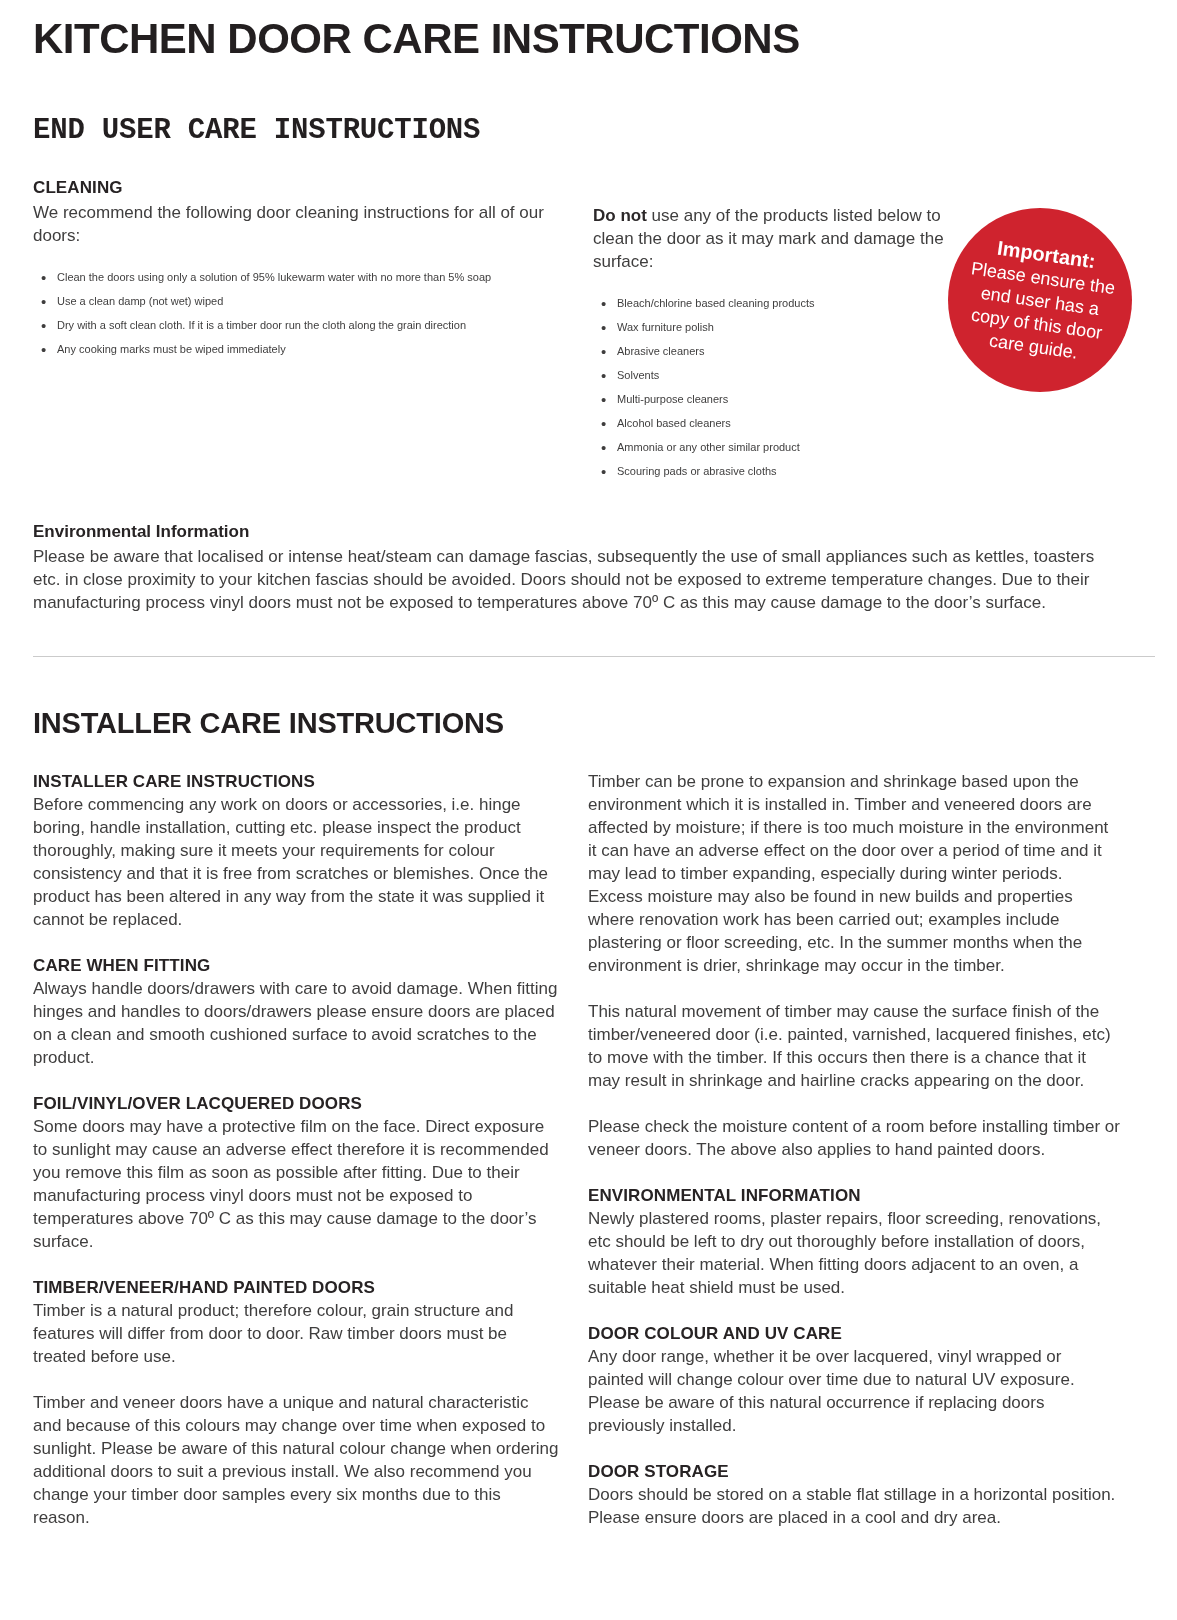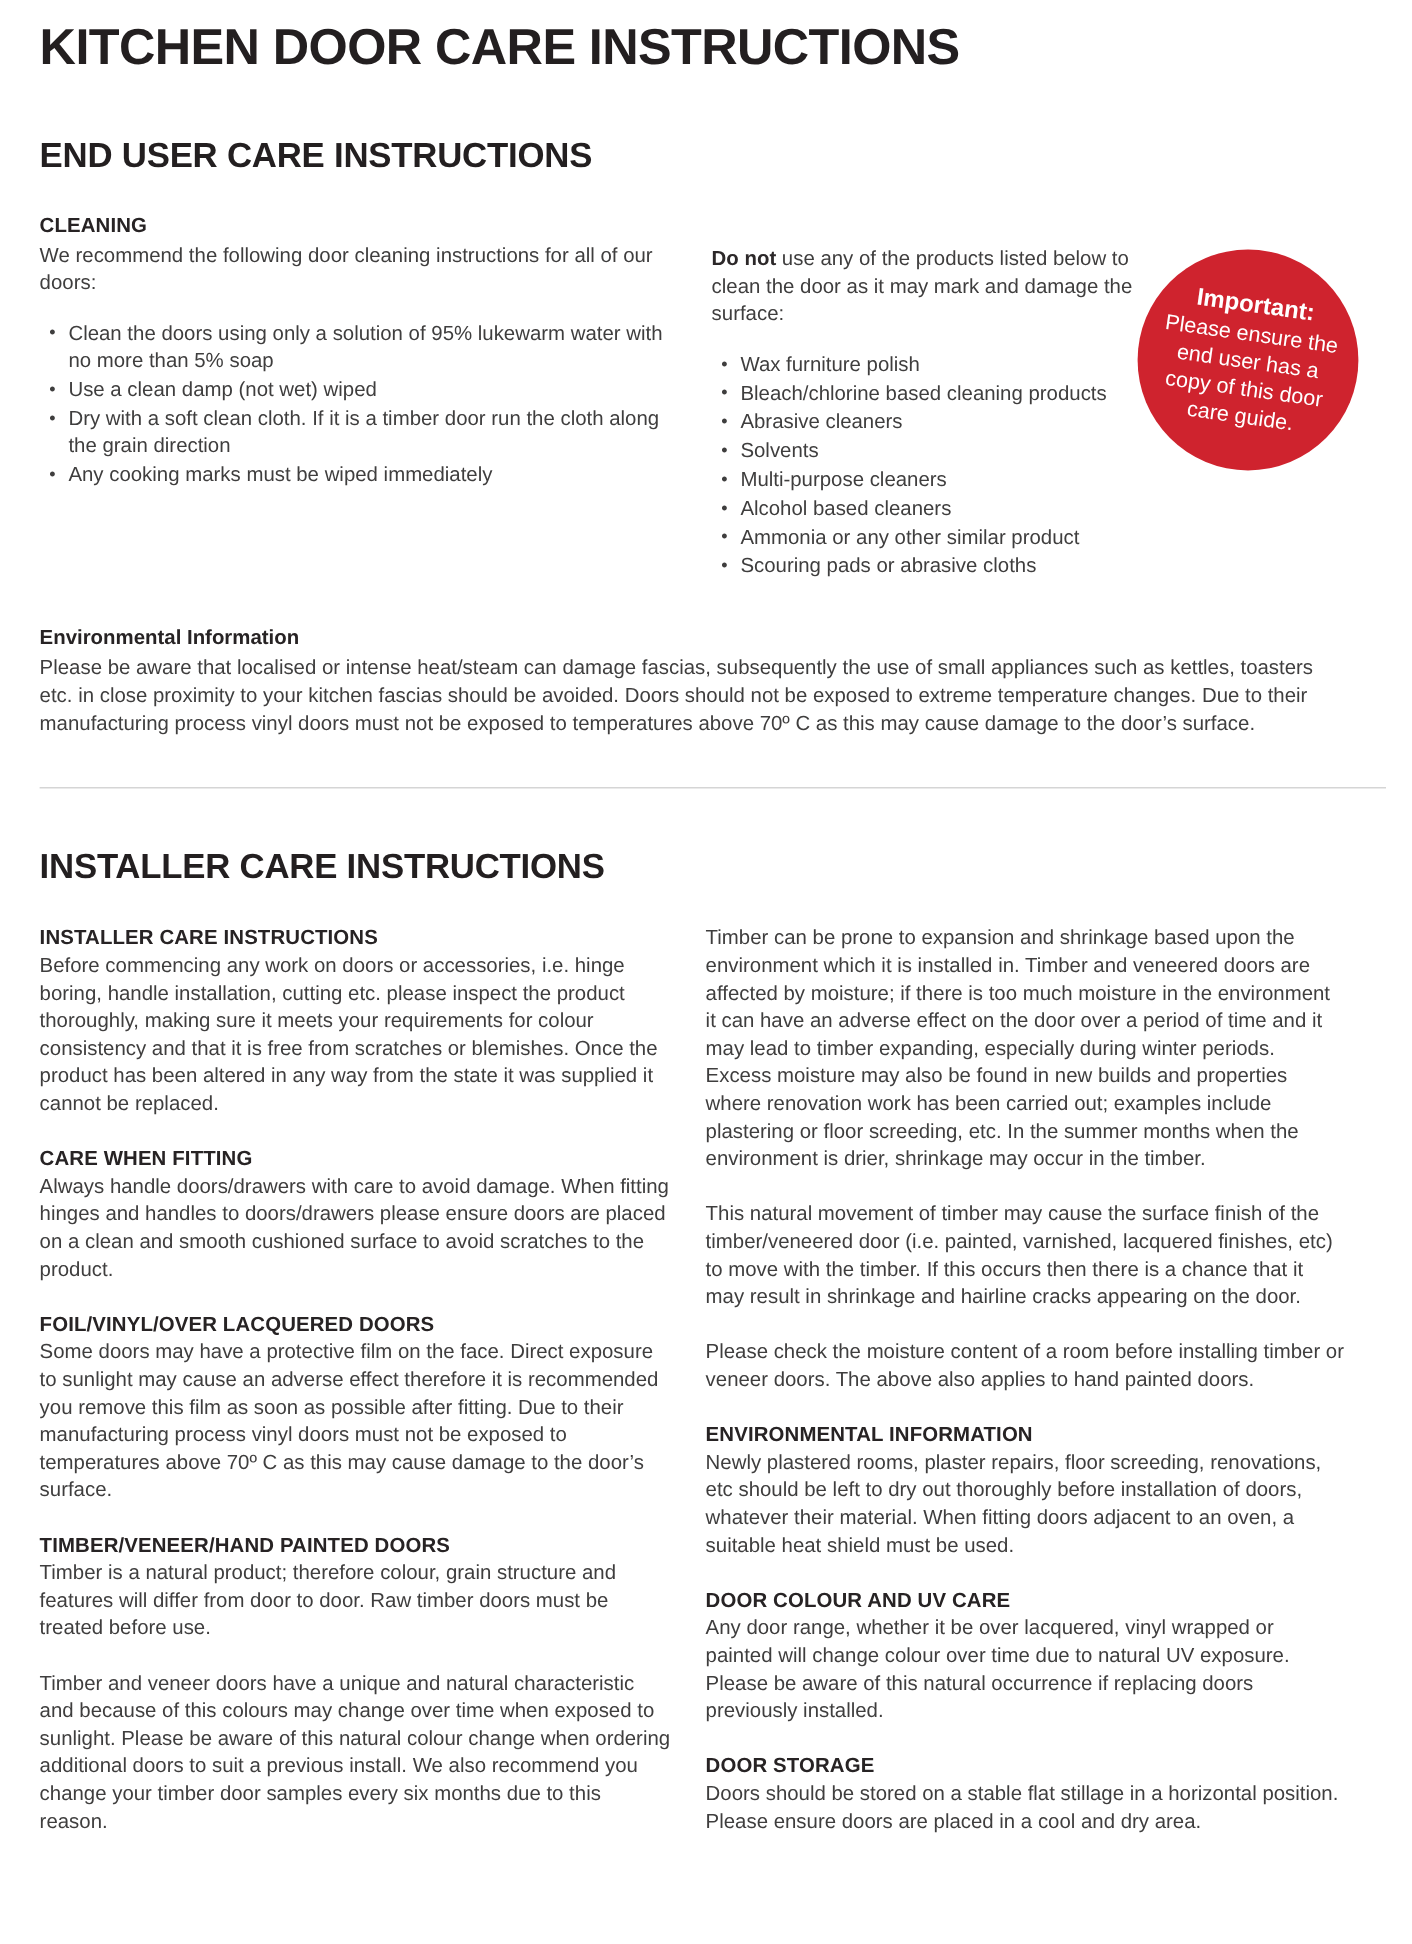--- a/index.html
+++ b/index.html
@@ -14,40 +14,40 @@
     overflow:hidden;
   }
   .doc-title {
     font-size:42px; font-weight:800; letter-spacing:-0.5px;
     color:#231f20; line-height:1.1;
   }
   .section-title {
     font-size:29px; font-weight:800; letter-spacing:-0.2px;
     color:#231f20; line-height:1.15;
   }
-  .section-title.end-user { margin-top:52px; }
+  .section-title.end-user { margin-top:52px;font-family:Liberation Mono, monospace; }
   .section-title.installer { margin-top:50px; }
 
   .body-text { font-size:17px; line-height:23px; color:#3f3e3e; }
   .sub-heading {
     font-size:17px; font-weight:700; line-height:23px;
     color:#272324; letter-spacing:0.1px;
   }
   b, .b { font-weight:700; color:#2c2829; }
 
   .eu-columns { display:flex; margin-top:28px; }
   .eu-left { width:528px; margin-right:32px; }
   .eu-right { width:356px; padding-top:26px; }
 
   .intro { margin-top:2px; margin-bottom:19px; }
 
   ul.bullets { list-style:none; }
   ul.bullets li {
     position:relative; padding-left:24px; margin-bottom:1px;
-    font-size:17px; line-height:23px;
+    font-size:11px; line-height:23px;
   }
   ul.bullets li::before {
     content:"\2022";
     position:absolute; left:8px; top:0;
     font-size:15px; color:#3f3e3e;
   }
 
   .badge {
     position:absolute; left:948px; top:208px;
     width:184px; height:184px; border-radius:50%;
@@ -91,22 +91,22 @@
         <li><span class="b"></span><span>Clean the doors using only a solution of 95% lukewarm water with no more than 5% soap</span></li>
         <li><span class="b"></span><span>Use a clean damp (not wet) wiped</span></li>
         <li><span class="b"></span><span>Dry with a soft clean cloth. If it is a timber door run the cloth along the grain direction</span></li>
         <li><span class="b"></span><span>Any cooking marks must be wiped immediately</span></li>
       </ul>
     </div>
 
     <div class="eu-right">
       <p class="body-text intro"><span class="b">Do not</span><span> use any of the products listed below to clean the door as it may mark and damage the surface:</span></p>
       <ul class="bullets">
+        <li>Bleach/chlorine based cleaning products</li>
         <li>Wax furniture polish</li>
-        <li>Bleach/chlorine based cleaning products</li>
         <li>Abrasive cleaners</li>
         <li>Solvents</li>
         <li>Multi-purpose cleaners</li>
         <li>Alcohol based cleaners</li>
         <li>Ammonia or any other similar product</li>
         <li>Scouring pads or abrasive cloths</li>
       </ul>
     </div>
 
   </div>

